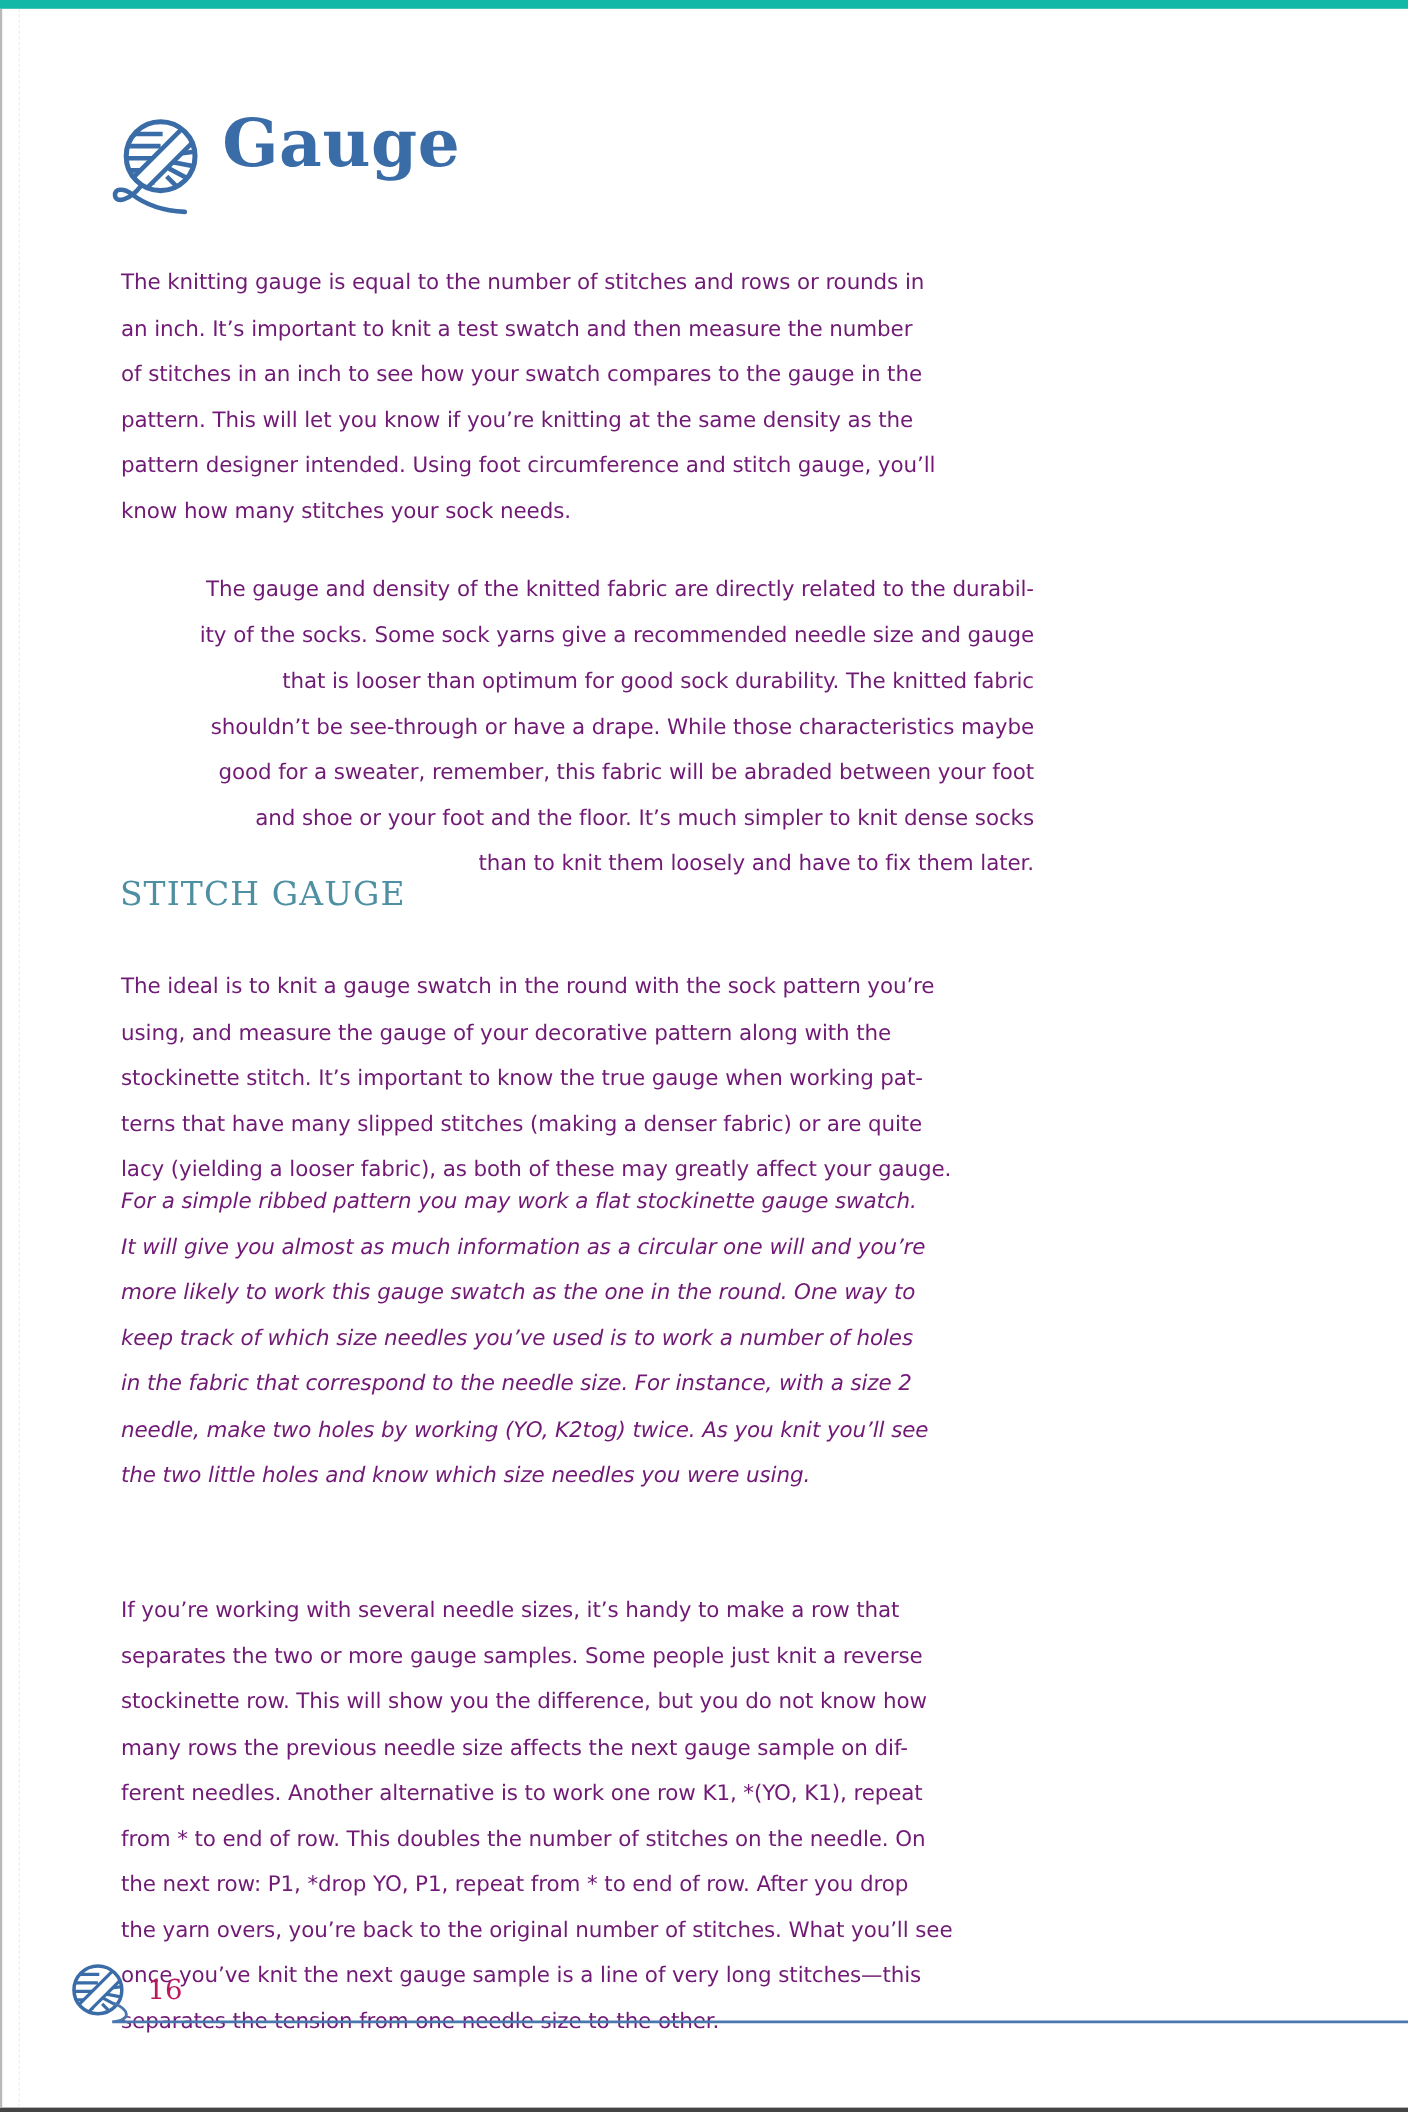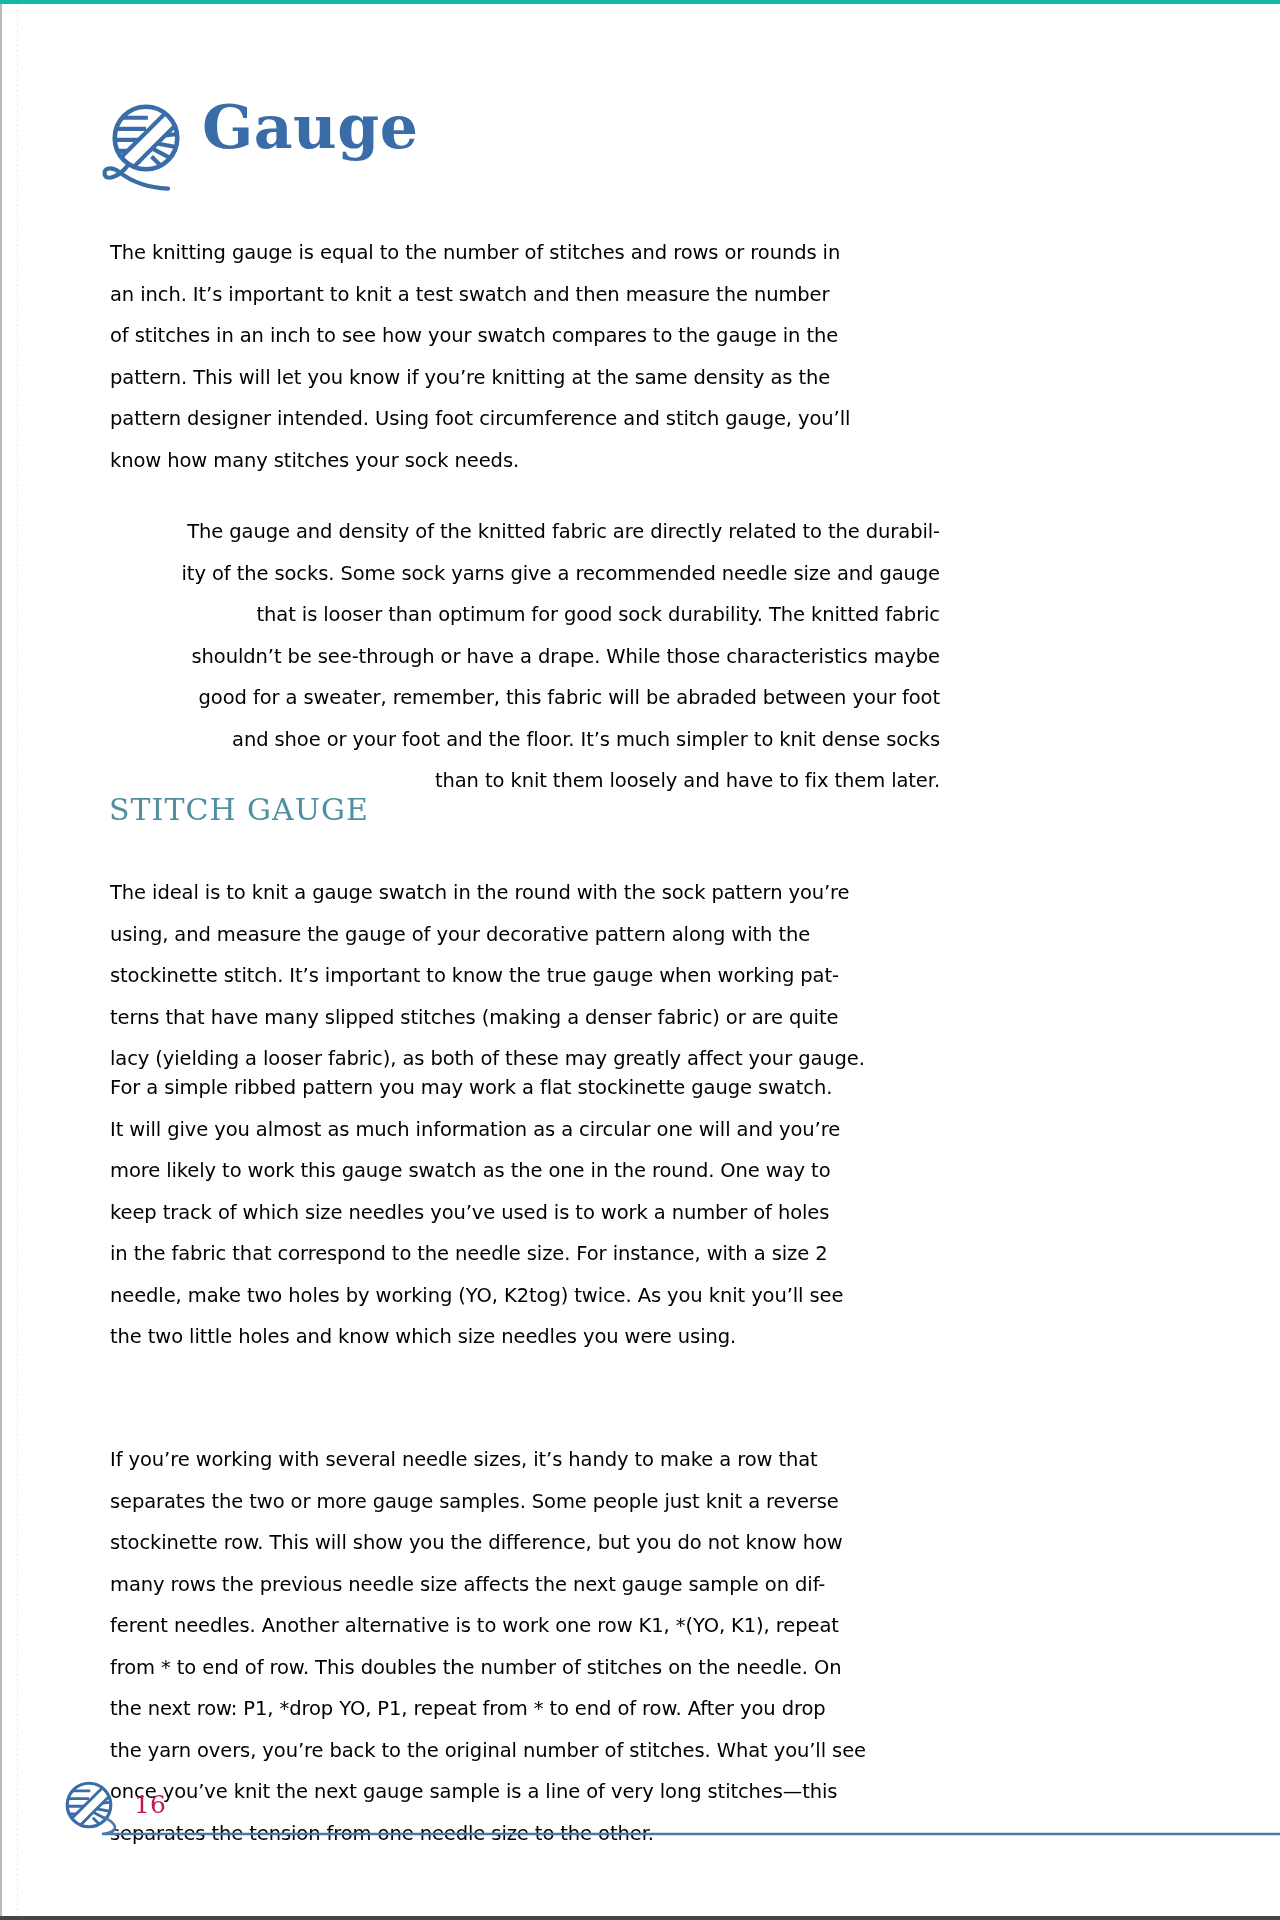--- a/index.html
+++ b/index.html
@@ -1,20 +1,20 @@
 <!DOCTYPE html>
 <html><head>
 <meta charset="utf-8">
 <style>
   html,body{margin:0;padding:0;background:#ffffff;}
   .page{
     position:relative;
     width:1280px;height:1920px;
     background:#ffffff;
-    border-top:4px solid #14b8a6;
+    border-top:8px solid #14b8a6;
     border-bottom:4px solid #454545;
     box-sizing:border-box;
     overflow:hidden;
     font-family:"DejaVu Sans",sans-serif;
   }
   .left-edge{
     position:absolute;left:0;top:0;width:2px;height:100%;
     background:#b9b9b9;
   }
   .fold-line{
@@ -35,27 +35,27 @@
     letter-spacing:0.5px;
     color:#3a6da8;
     padding-top:2px;
   }
   .body{
     position:absolute;left:110px;width:830px;
     margin:0;
     font-size:19.5px;
     line-height:41.5px;
     letter-spacing:-0.1px;
-    color:#000000;
+    color:#701a75;
     white-space:pre;
   }
   .p1{top:228px;}
   .p2{top:507px;text-align:right;}
   .p3{top:868px;}
-  .p4{top:1063px;}
+  .p4{top:1063px;font-style:italic;}
   .p5{top:1435px;}
   h2.section-heading{
     position:absolute;left:109px;top:788px;
     margin:0;
     font-family:"DejaVu Serif",serif;
     font-weight:normal;
     font-size:30px;
     letter-spacing:1px;
     color:#4e8fa2;
   }

